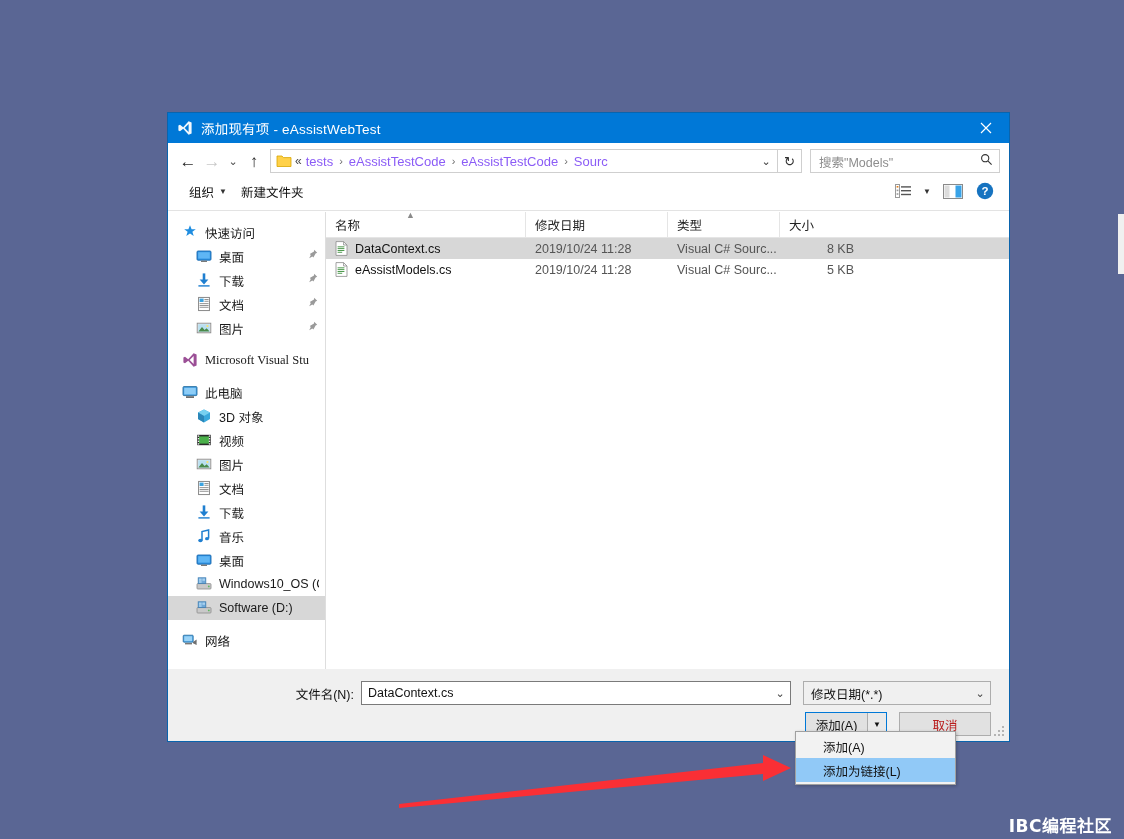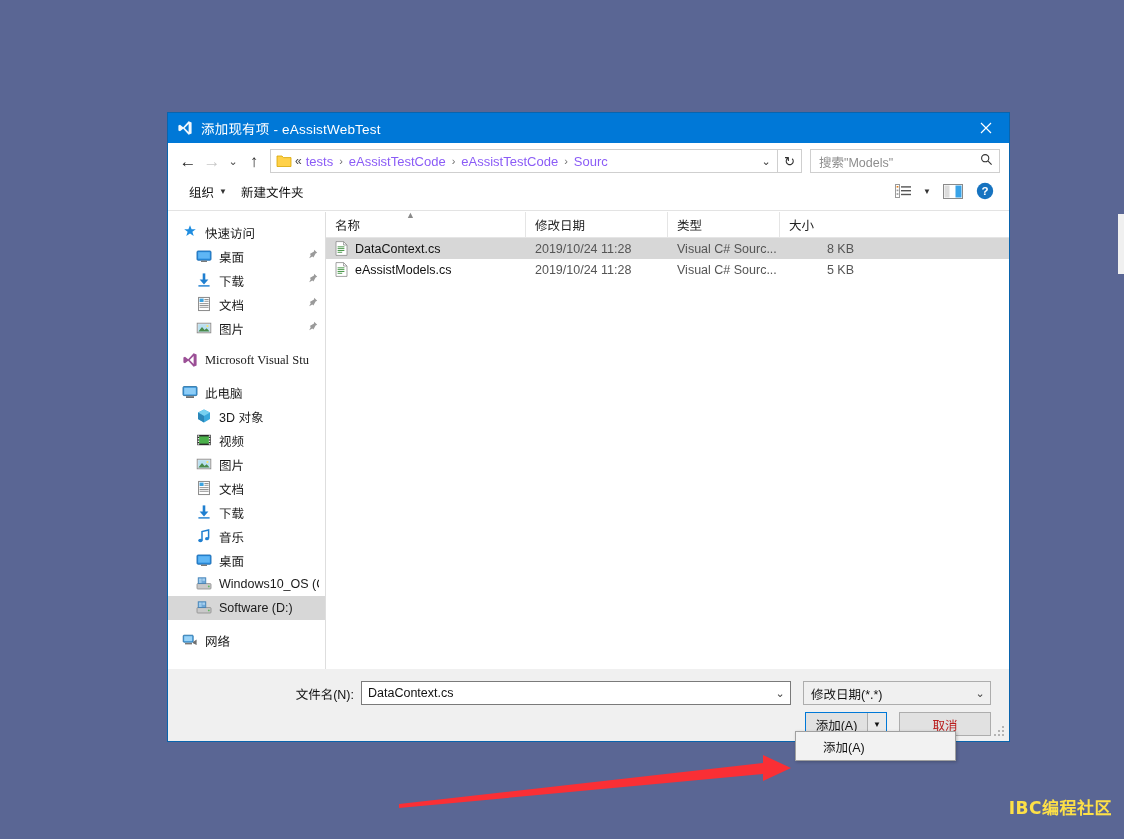--- a/index.html
+++ b/index.html
@@ -394,24 +394,24 @@
     position: absolute;
     left: 395px; top: 752px;
     width: 400px; height: 60px;
     z-index: 50;
     pointer-events: none;
   }
 
   
   #watermark {
     position: absolute;
-    right: 12px; bottom: 20px;
+    right: 12px; bottom: 2px;
     font-size: 17px;
     font-weight: bold;
-    color: #fde047;
+    color: #ffffff;
     letter-spacing: .5px;
     z-index: 5;
     font-family: "DejaVu Sans", sans-serif;
   }
 
   
   #right-strip {
     position: absolute;
     left: 1118px; top: 214px;
     width: 6px; height: 60px;
@@ -785,20 +785,21 @@
       <i style="left:0;   top:8px;"></i>
         <i style="left:4px; top:8px;"></i>
         <i style="left:8px; top:8px;"></i>
     </div>
   </div>
 </div>
 
 <div id="dropdown">
 
 <div class="menu-item">添加(A)</div>
+    <div class="menu-item highlighted">添加为链接(L)</div>
   </div>
 
 <div id="arrow-annotation">
   <svg width="400" height="60" viewBox="0 0 400 60">
     <path d="M4 52 L368 11 L368 3 L396 16 L368 29 L368 22 L4 56 Z" fill="#fa2f35"></path>
   </svg>
 </div>
 
 <div id="watermark">IBC编程社区</div>
 

